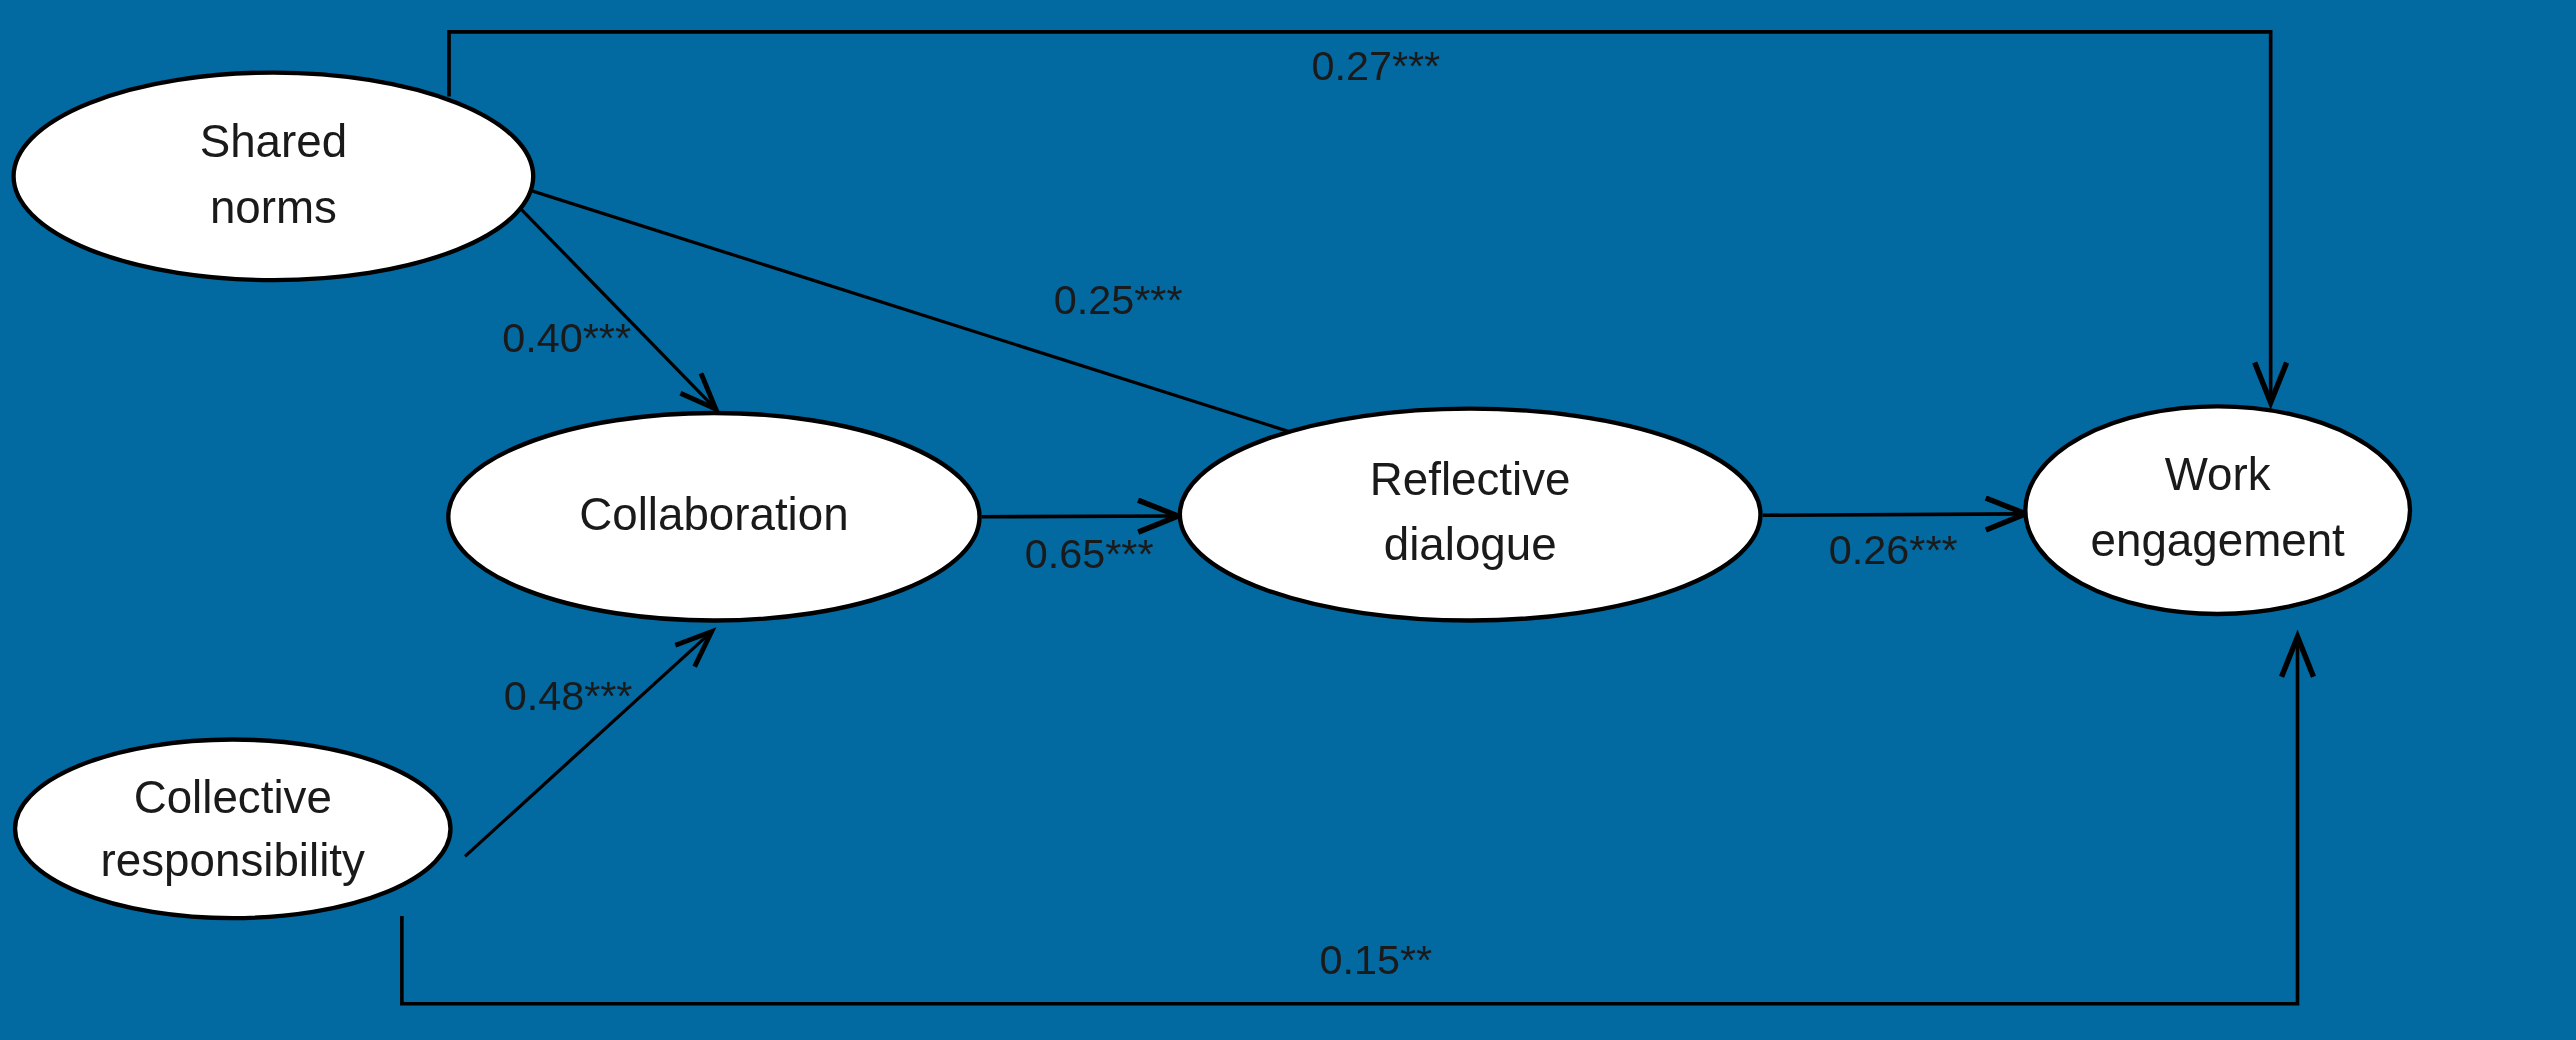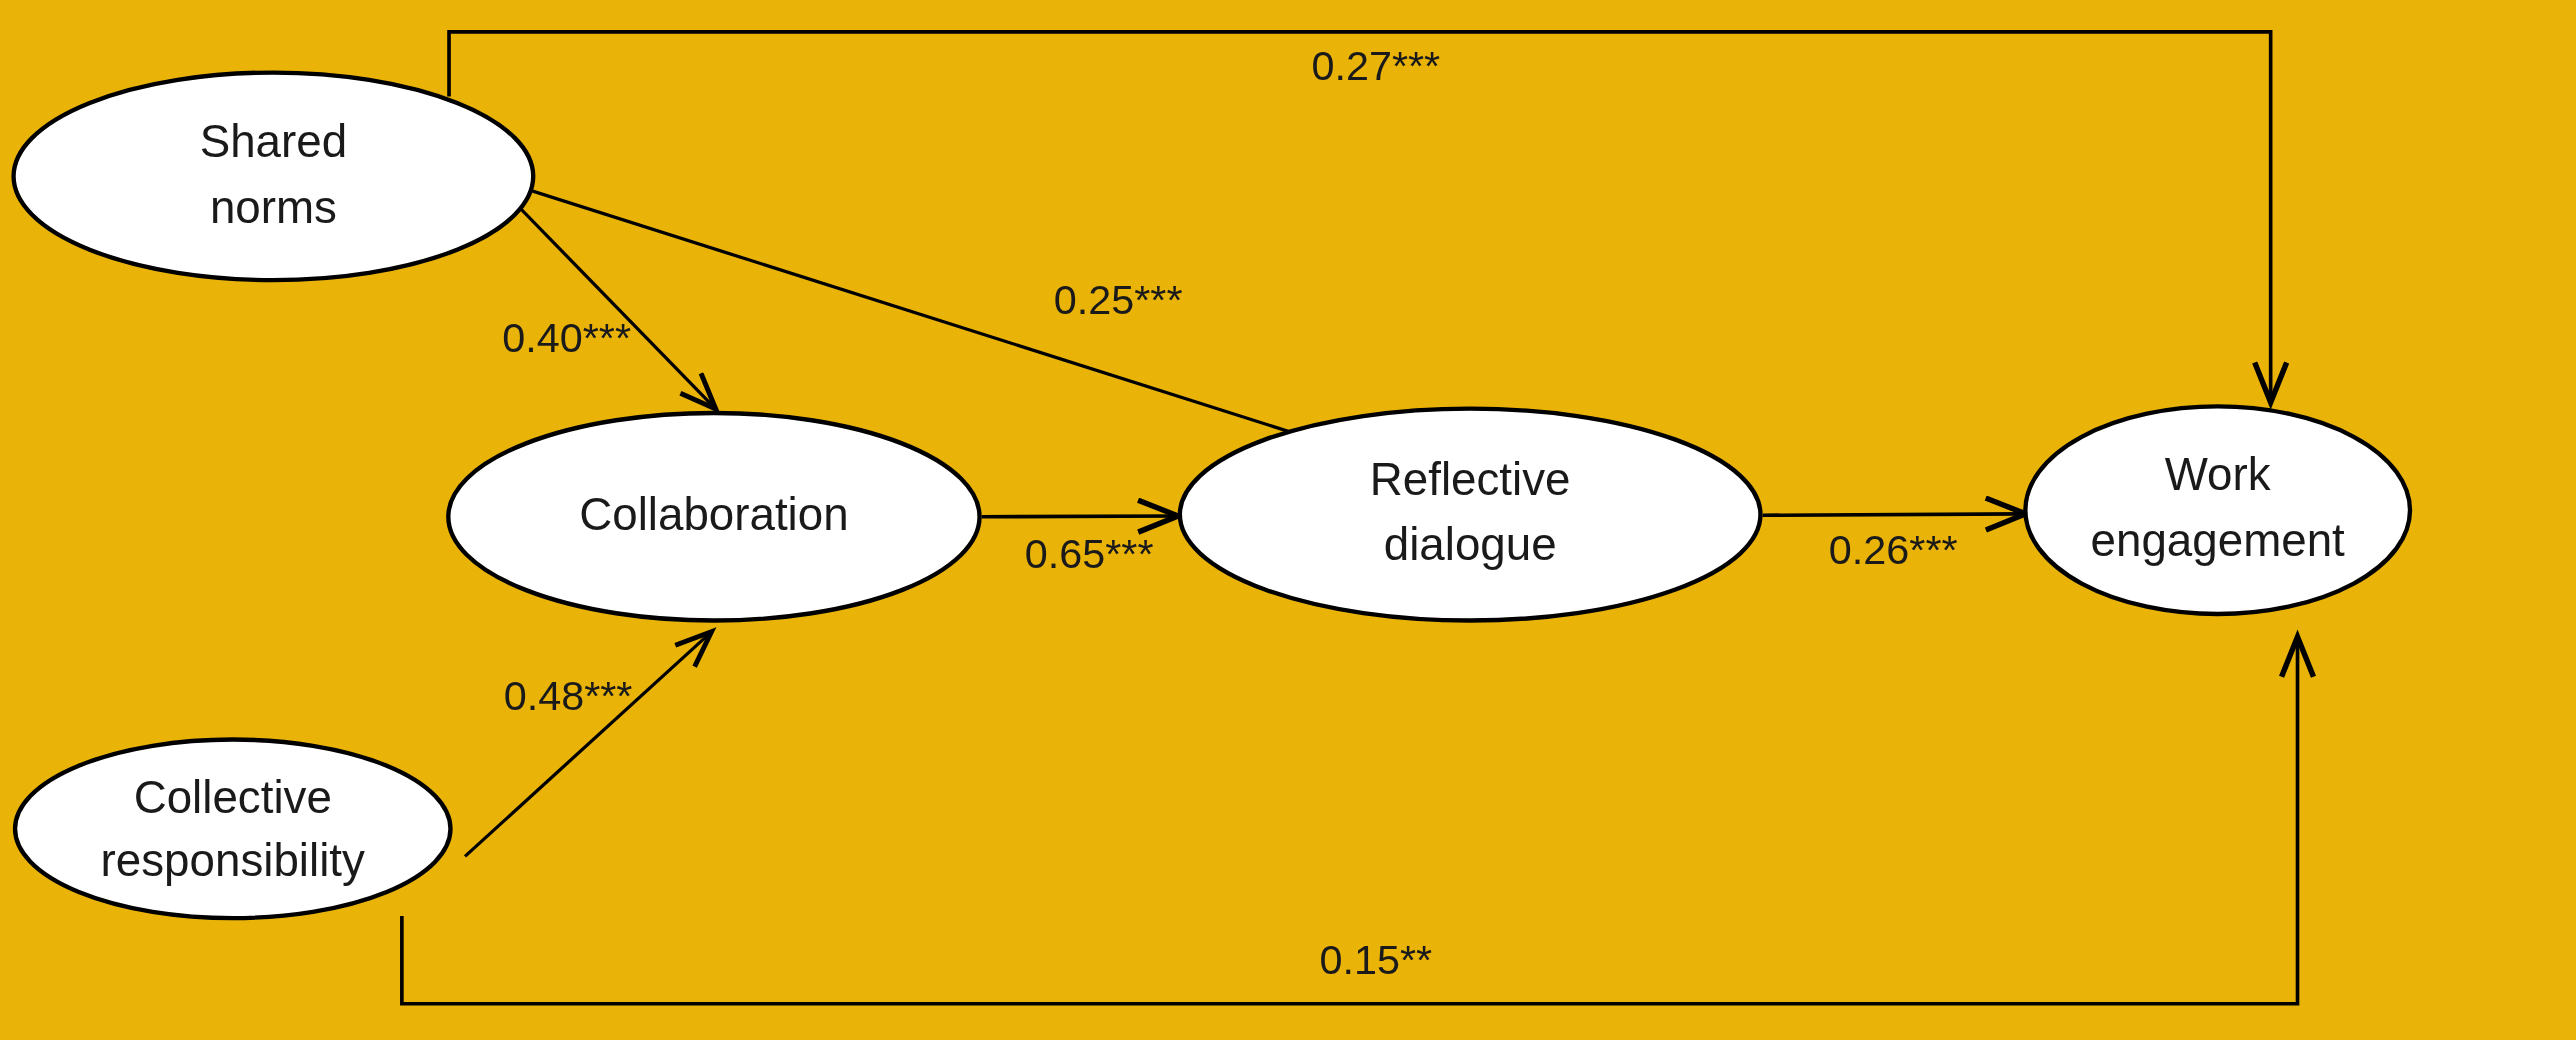--- a/index.html
+++ b/index.html
@@ -11,21 +11,21 @@
   body {
     font-family: "Liberation Sans", sans-serif;
     width: 2576px;
     height: 1040px;
     overflow: hidden;
   }
   #diagram-root {
     position: relative;
     width: 2576px;
     height: 1040px;
-    background: #eab308;
+    background: #0369a1;
   }
   svg.diagram-canvas {
     position: absolute;
     top: 0;
     left: 0;
     width: 2576px;
     height: 1040px;
     display: block;
   }
   .node-ellipse {

